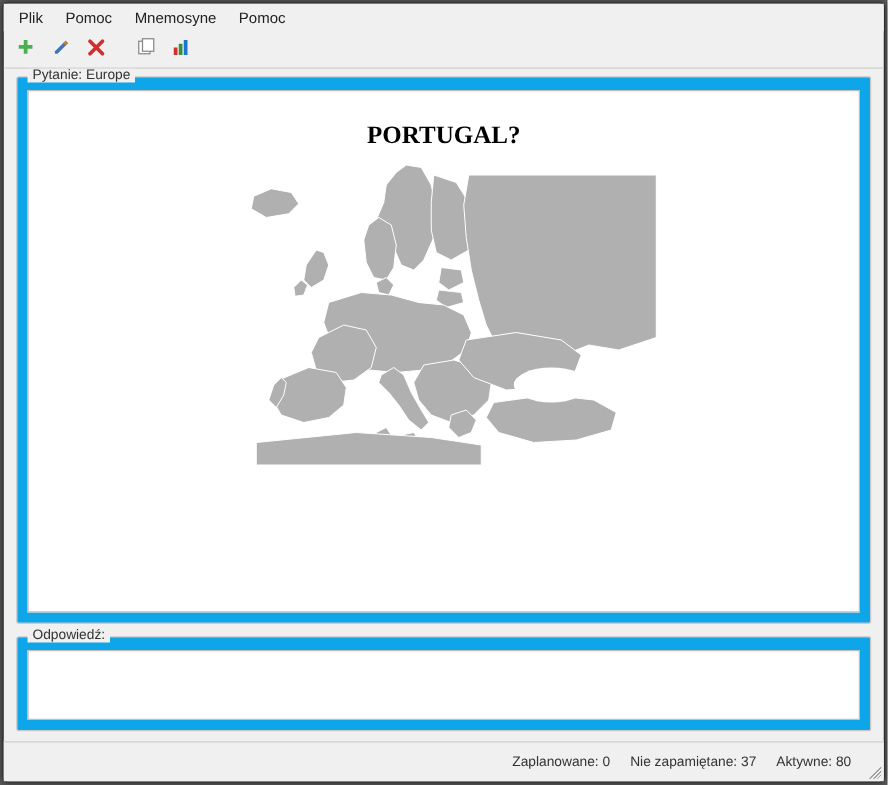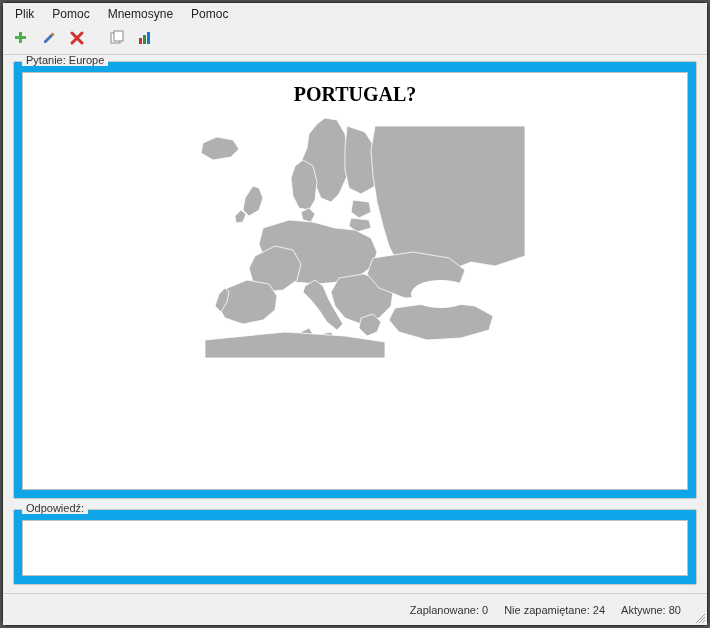--- a/index.html
+++ b/index.html
@@ -96,21 +96,21 @@
     padding: 0 4px;
     font-size: 11px; color: #333;
   }
   .question-group { flex: 1; display: flex; flex-direction: column; min-height: 0; }
   .question-area {
     flex: 1;
     background: #fff;
     border: 1px solid #bfbfbf;
     overflow: hidden;
     display: flex; flex-direction: column; align-items: center;
-    padding-top: 6px;
+    padding-top: 20px;
   }
   .q-title {
     font-family: "Times New Roman", serif;
     font-weight: bold;
     font-size: 20px;
     color: #000;
     margin: 4px 0 2px 0;
   }
   .map-wrap { width: 340px; height: 250px; }
   .map-wrap svg { width: 100%; height: 100%; display: block; }
@@ -282,21 +282,21 @@
 
 
 
   </div>
 
   <div class="statusbar">
     <span class="status-seg">
       <span>Zaplanowane:</span> <span>0</span>
     </span>
     <span class="status-seg">
-      <span>Nie zapamiętane:</span> <span>24</span>
+      <span>Nie zapamiętane:</span> <span>37</span>
     </span>
     <span class="status-seg">
       <span>Aktywne:</span> <span>80</span>
     </span>
     <div class="resize-grip"></div>
   </div>
 
 </div>
 
 </body></html>

